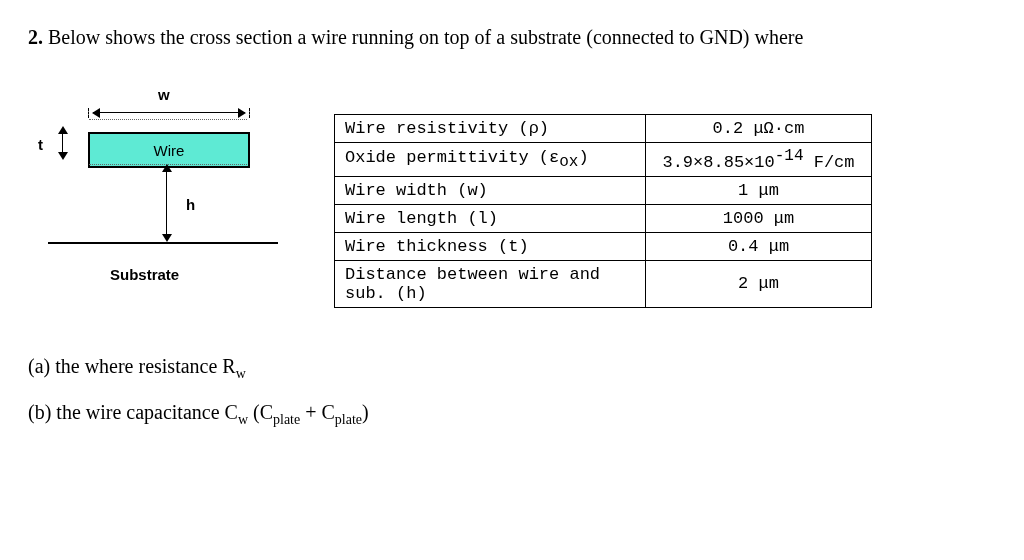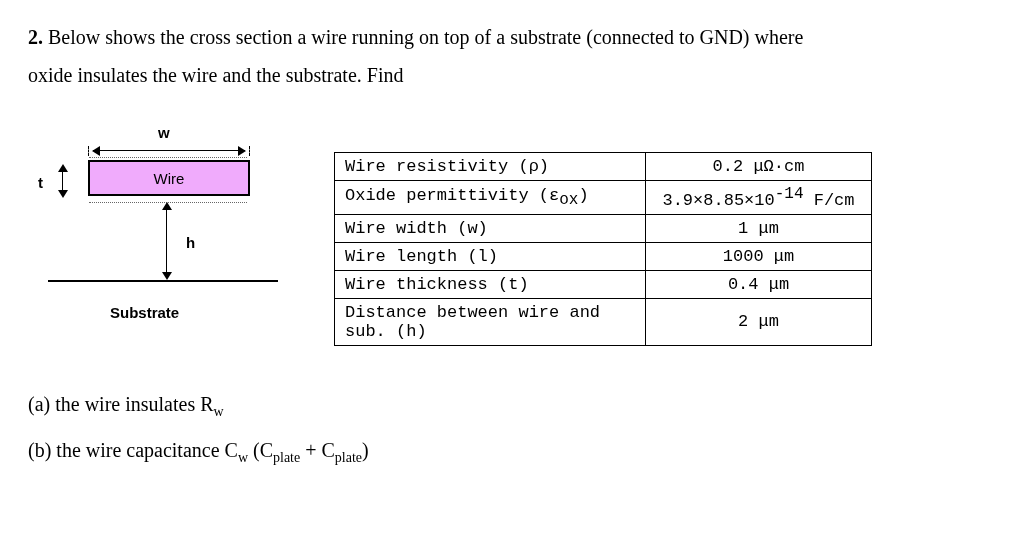--- a/index.html
+++ b/index.html
@@ -31,22 +31,22 @@
     font-weight: bold;
   }
   .wlab { position:absolute; left:130px; top:0; }
   .wdim { position:absolute; left:60px; top:22px; width:160px; height:10px;
           border-left:1px dashed #000; border-right:1px dashed #000; }
   .wdim::before{content:"";position:absolute;left:4px;right:4px;top:4px;border-top:1px solid #000;}
   .wdim .al{position:absolute;left:3px;top:0;border-top:5px solid transparent;border-bottom:5px solid transparent;border-right:8px solid #000;}
   .wdim .ar{position:absolute;right:3px;top:0;border-top:5px solid transparent;border-bottom:5px solid transparent;border-left:8px solid #000;}
   .wdash-top{position:absolute;left:61px;top:33px;width:158px;border-top:1px dotted #666;}
   .wirebox{
-    position:absolute; left:60px; top:36px; width:158px; height:32px;
-    border:2px solid #000; background:#f0abfc;
+    position:absolute; left:60px; top:46px; width:158px; height:32px;
+    border:2px solid #000; background:#5eead4;
     display:flex;align-items:center;justify-content:center;
     font-weight:normal;
   }
   .wdash-bot{position:absolute;left:61px;top:78px;width:158px;border-top:1px dotted #666;}
   .tlabel{position:absolute;left:10px;top:50px;}
   .tdim{position:absolute;left:30px;top:40px;width:10px;height:34px;}
   .tdim::before{content:"";position:absolute;top:4px;bottom:4px;left:4px;border-left:1px solid #000;}
   .tdim .au{position:absolute;left:0;top:0;border-left:5px solid transparent;border-right:5px solid transparent;border-bottom:8px solid #000;}
   .tdim .ad{position:absolute;left:0;bottom:0;border-left:5px solid transparent;border-right:5px solid transparent;border-top:8px solid #000;}
   .hdim{position:absolute;left:134px;top:78px;width:10px;height:78px;}
@@ -74,21 +74,20 @@
   .sup{font-size:16px;vertical-align:super;}
   .parts { line-height:2.2; }
   .parts .ssub{font-size:14px;vertical-align:sub;}
 </style>
 </head>
 <body>
 
 <div class="prompt">
   <span class="qnum">2.</span>
   <span>Below shows the cross section a wire running on top of a substrate (connected to GND) where</span><br>
-  <span>oxide insulates the wire and the substrate. Find</span>
 </div>
 
 <div class="mid">
   <div class="diagram">
     <div class="wlab">w</div>
     <div class="wdim">
         <span class="al"></span>
         <span class="ar"></span>
       </div>
     <div class="wdash-top"></div>
@@ -133,18 +132,18 @@
         <tr>
           <td>Distance between wire and sub. (h)</td>
           <td>2 μm</td>
         </tr>
       </tbody>
   </table>
 </div>
 
 <div class="parts">
   <div>
-    <span>(a) the wire insulates R</span><span class="ssub">w</span>
+    <span>(a) the where resistance R</span><span class="ssub">w</span>
   </div>
   <div>
     <span>(b) the wire capacitance C</span><span class="ssub">w</span><span> (C</span><span class="ssub">plate</span><span> + C</span><span class="ssub">plate</span><span>)</span>
   </div>
 </div>
 
 </body></html>

